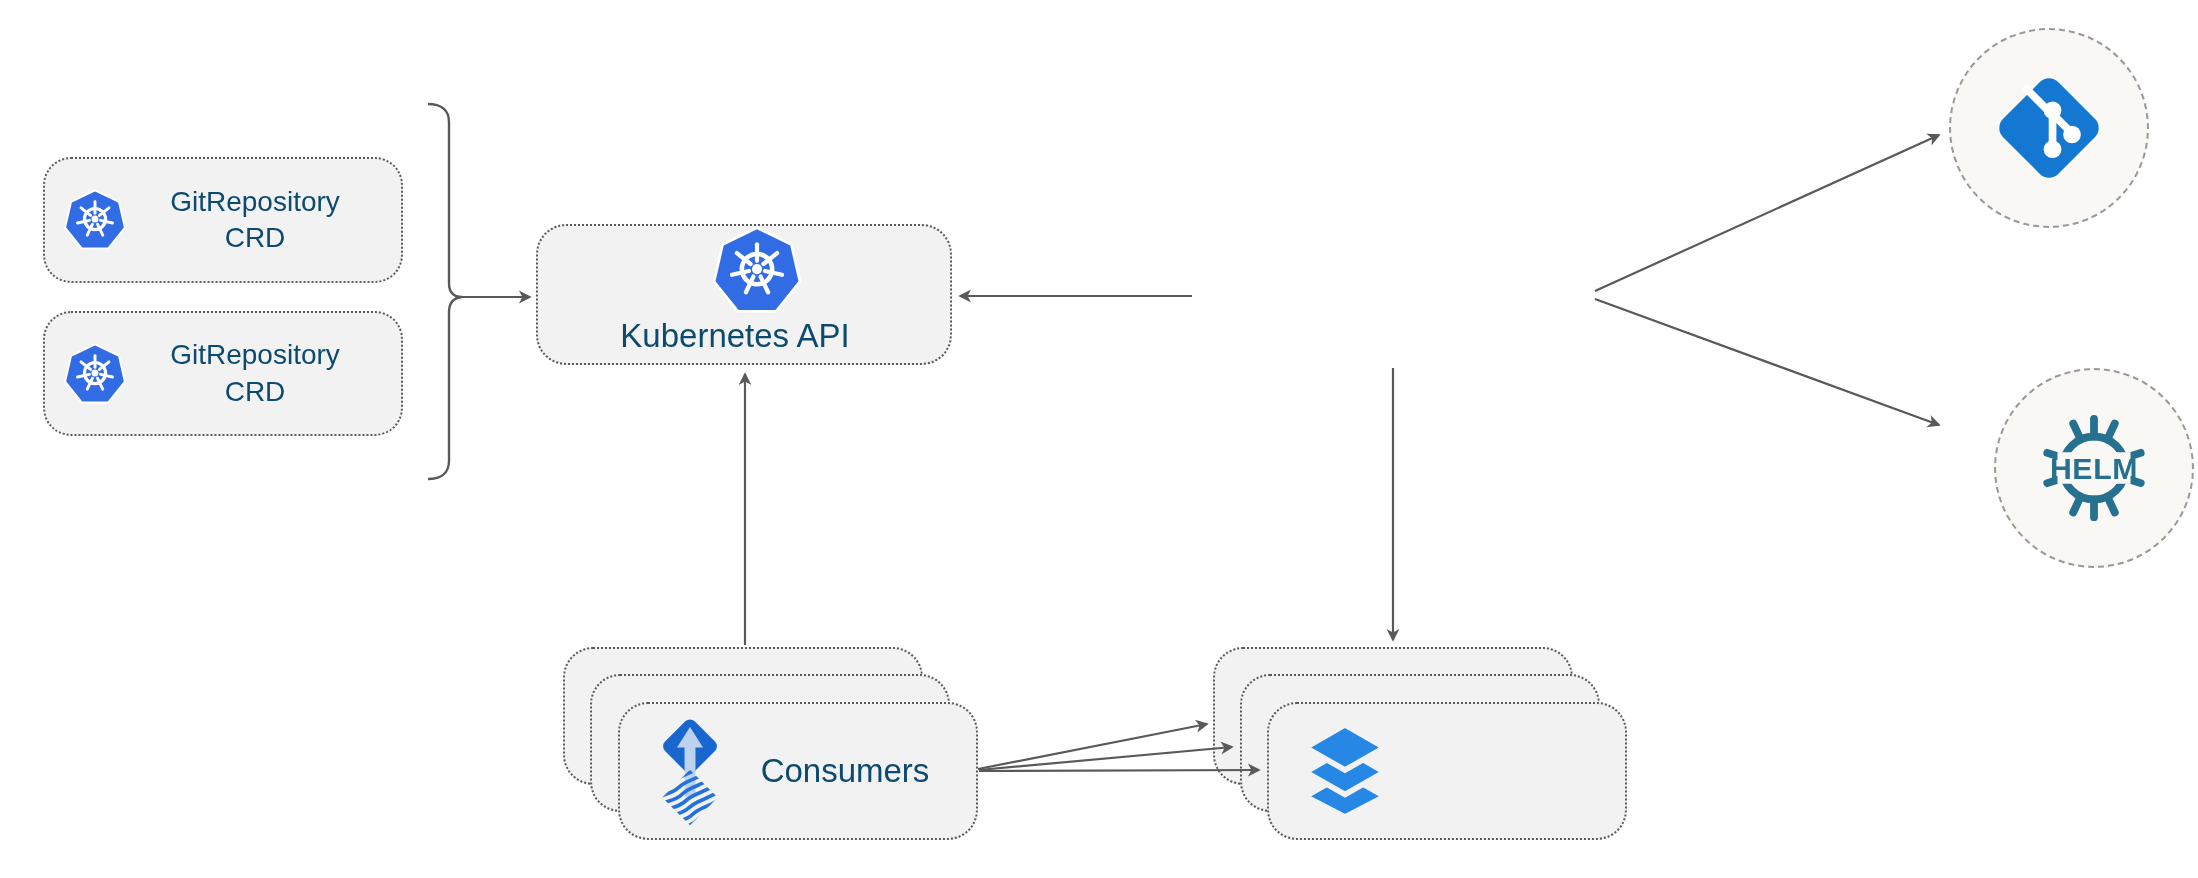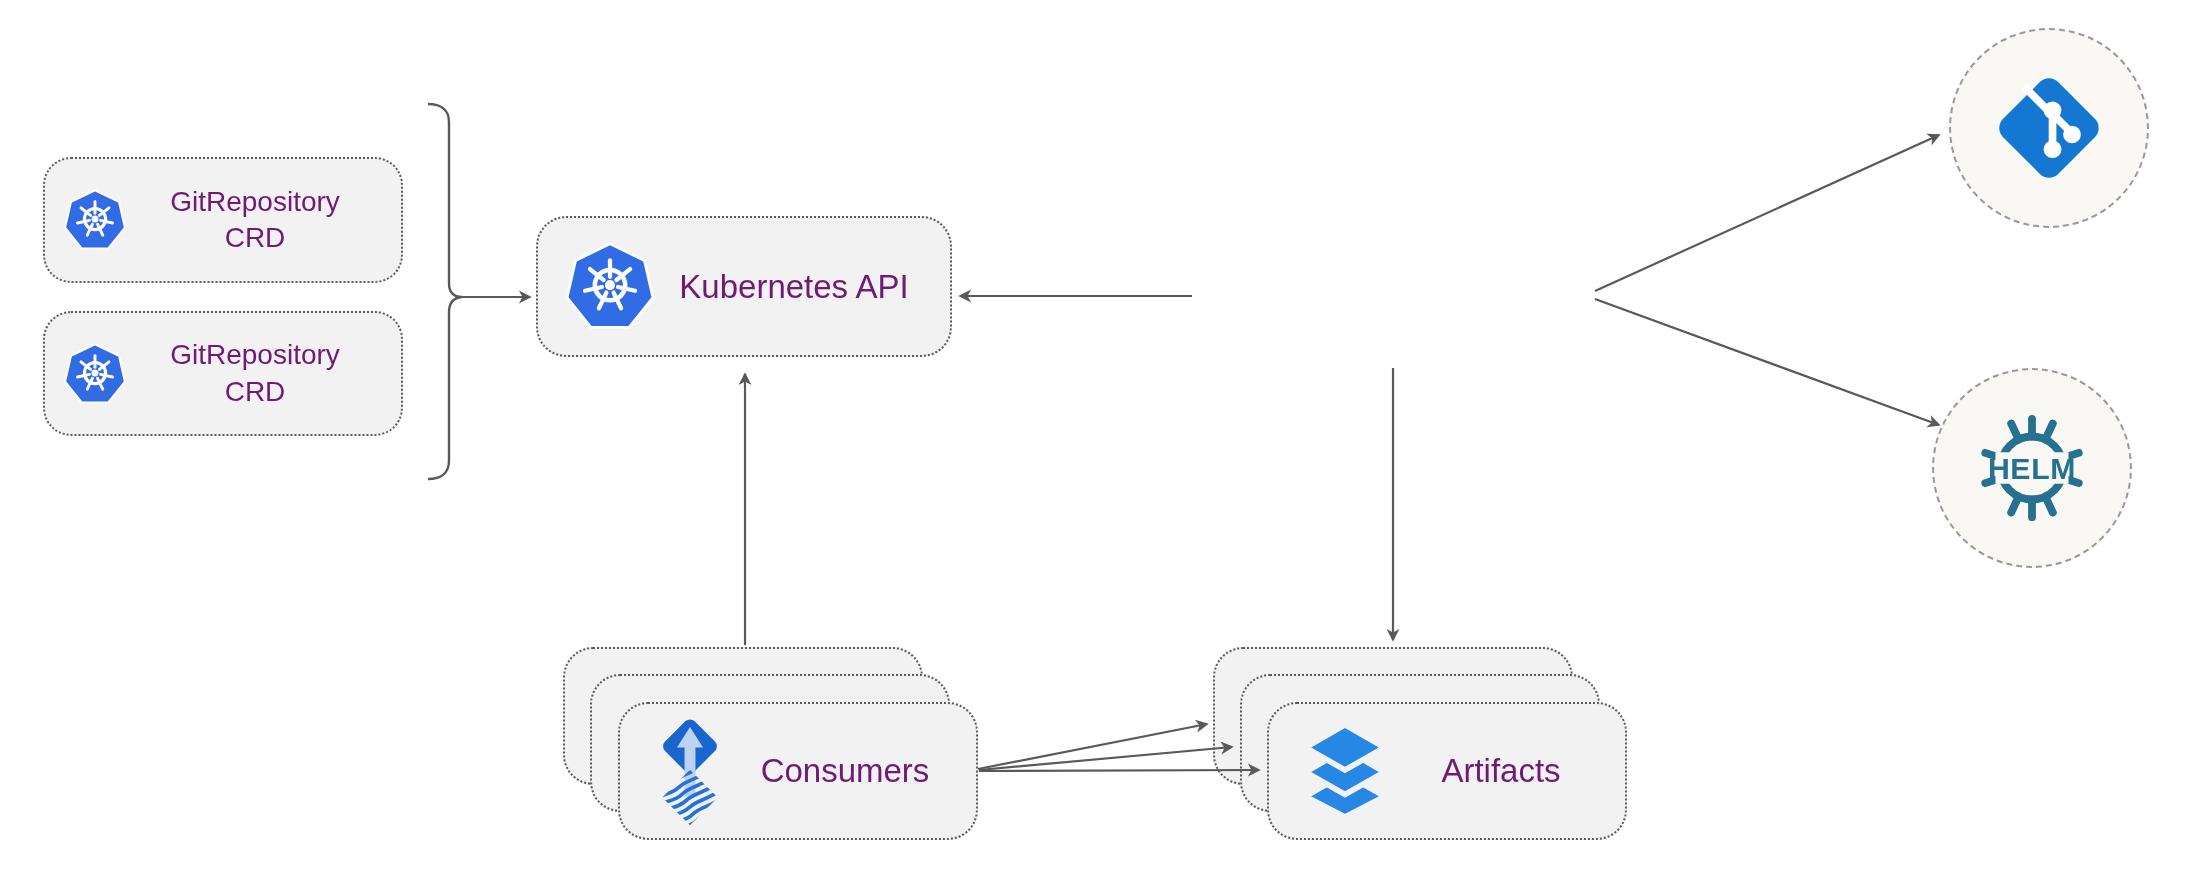--- a/index.html
+++ b/index.html
@@ -1,18 +1,18 @@
 <!DOCTYPE html>
 <html><head>
 <meta charset="utf-8">
 <style>
   html,body{margin:0;padding:0;background:#fff;}
   #canvas{
     position:relative;width:2198px;height:878px;background:#ffffff;overflow:hidden;
-    font-family:"Liberation Sans","DejaVu Sans",sans-serif;color:#701a75;
+    font-family:"Liberation Sans","DejaVu Sans",sans-serif;color:#0c4a6e;
   }
   .node{
     position:absolute;background:#f2f2f2;border:2px dotted #5a5a5a;border-radius:30px;
     display:flex;align-items:center;box-sizing:border-box;z-index:2;
   }
   .ghost{position:absolute;background:#f2f2f2;border:2px dotted #5a5a5a;border-radius:30px;box-sizing:border-box;z-index:1;}
   .node .icon{flex:0 0 auto;display:flex;align-items:center;justify-content:center;}
   .node .lbl{flex:1 1 auto;text-align:center;font-size:33px;line-height:1.25;padding-right:18px;}
   .crd{border-radius:28px;}
   .crd .lbl{font-size:28px;line-height:1.3;}
@@ -89,21 +89,21 @@
       <svg width="64" height="62" viewBox="0 0 100 97">
           <use href="#k8s-logo"></use>
         </svg>
     </span>
     <span class="lbl">
       <div>GitRepository</div>
       <div>CRD</div>
     </span>
   </div>
 
-  <div class="node" style="left:536px;top:216px;width:416px;height:141px;">
+  <div class="node" style="left:536px;top:224px;width:416px;height:141px;flex-direction:column;">
     <span class="icon" style="margin-left:26px;">
       <svg width="92" height="89" viewBox="0 0 100 97">
           <use href="#k8s-logo"></use>
         </svg>
     </span>
     <span class="lbl">Kubernetes API</span>
   </div>
 
 
   <div class="ghost" style="left:563px;top:647px;width:360px;height:138px;"></div>
@@ -118,40 +118,39 @@
   </div>
 
   <div class="ghost" style="left:1213px;top:647px;width:360px;height:138px;"></div>
   <div class="ghost" style="left:1240px;top:674px;width:360px;height:138px;"></div>
   <div class="node" style="left:1267px;top:702px;width:360px;height:138px;">
     <span class="icon" style="margin-left:26px;">
       <svg width="100" height="96" viewBox="0 0 100 102">
           <use href="#layers-logo"></use>
         </svg>
     </span>
-    <span class="lbl">Artifacts</span>
   </div>
 
   <div class="circle-node" style="left:1949px;top:28px;">
     <svg width="118" height="118" viewBox="0 0 100 100">
       <rect x="17" y="17" width="66" height="66" rx="11" transform="rotate(45 50 50)" fill="#1478d2"></rect>
       <g stroke="#ffffff" stroke-width="6.5" stroke-linecap="round">
         <line x1="31" y1="17" x2="50" y2="36"></line>
         <line x1="53" y1="38" x2="53" y2="66"></line>
         <line x1="56" y1="41" x2="67" y2="52"></line>
       </g>
       <g fill="#ffffff">
         <circle cx="53" cy="35" r="7.5"></circle>
         <circle cx="69.5" cy="55.5" r="7.5"></circle>
         <circle cx="53" cy="68" r="7.5"></circle>
       </g>
     </svg>
   </div>
 
-  <div class="circle-node" style="left:1932px;top:368px;align-items:center;">
+  <div class="circle-node" style="left:1994px;top:368px;align-items:center;">
     <svg width="126" height="126" viewBox="0 0 100 100">
       <g stroke="#26718f" stroke-width="6.2" stroke-linecap="round">
         <circle cx="50" cy="50" r="25" fill="none"></circle>
         <line x1="50" y1="25" x2="50" y2="11"></line>
         <line x1="39.4" y1="27.3" x2="33.5" y2="14.7"></line>
         <line x1="60.6" y1="27.3" x2="66.5" y2="14.7"></line>
         <line x1="50" y1="75" x2="50" y2="89"></line>
         <line x1="39.4" y1="72.7" x2="33.5" y2="85.3"></line>
         <line x1="60.6" y1="72.7" x2="66.5" y2="85.3"></line>
         <line x1="26.2" y1="42.3" x2="12.9" y2="38"></line>

